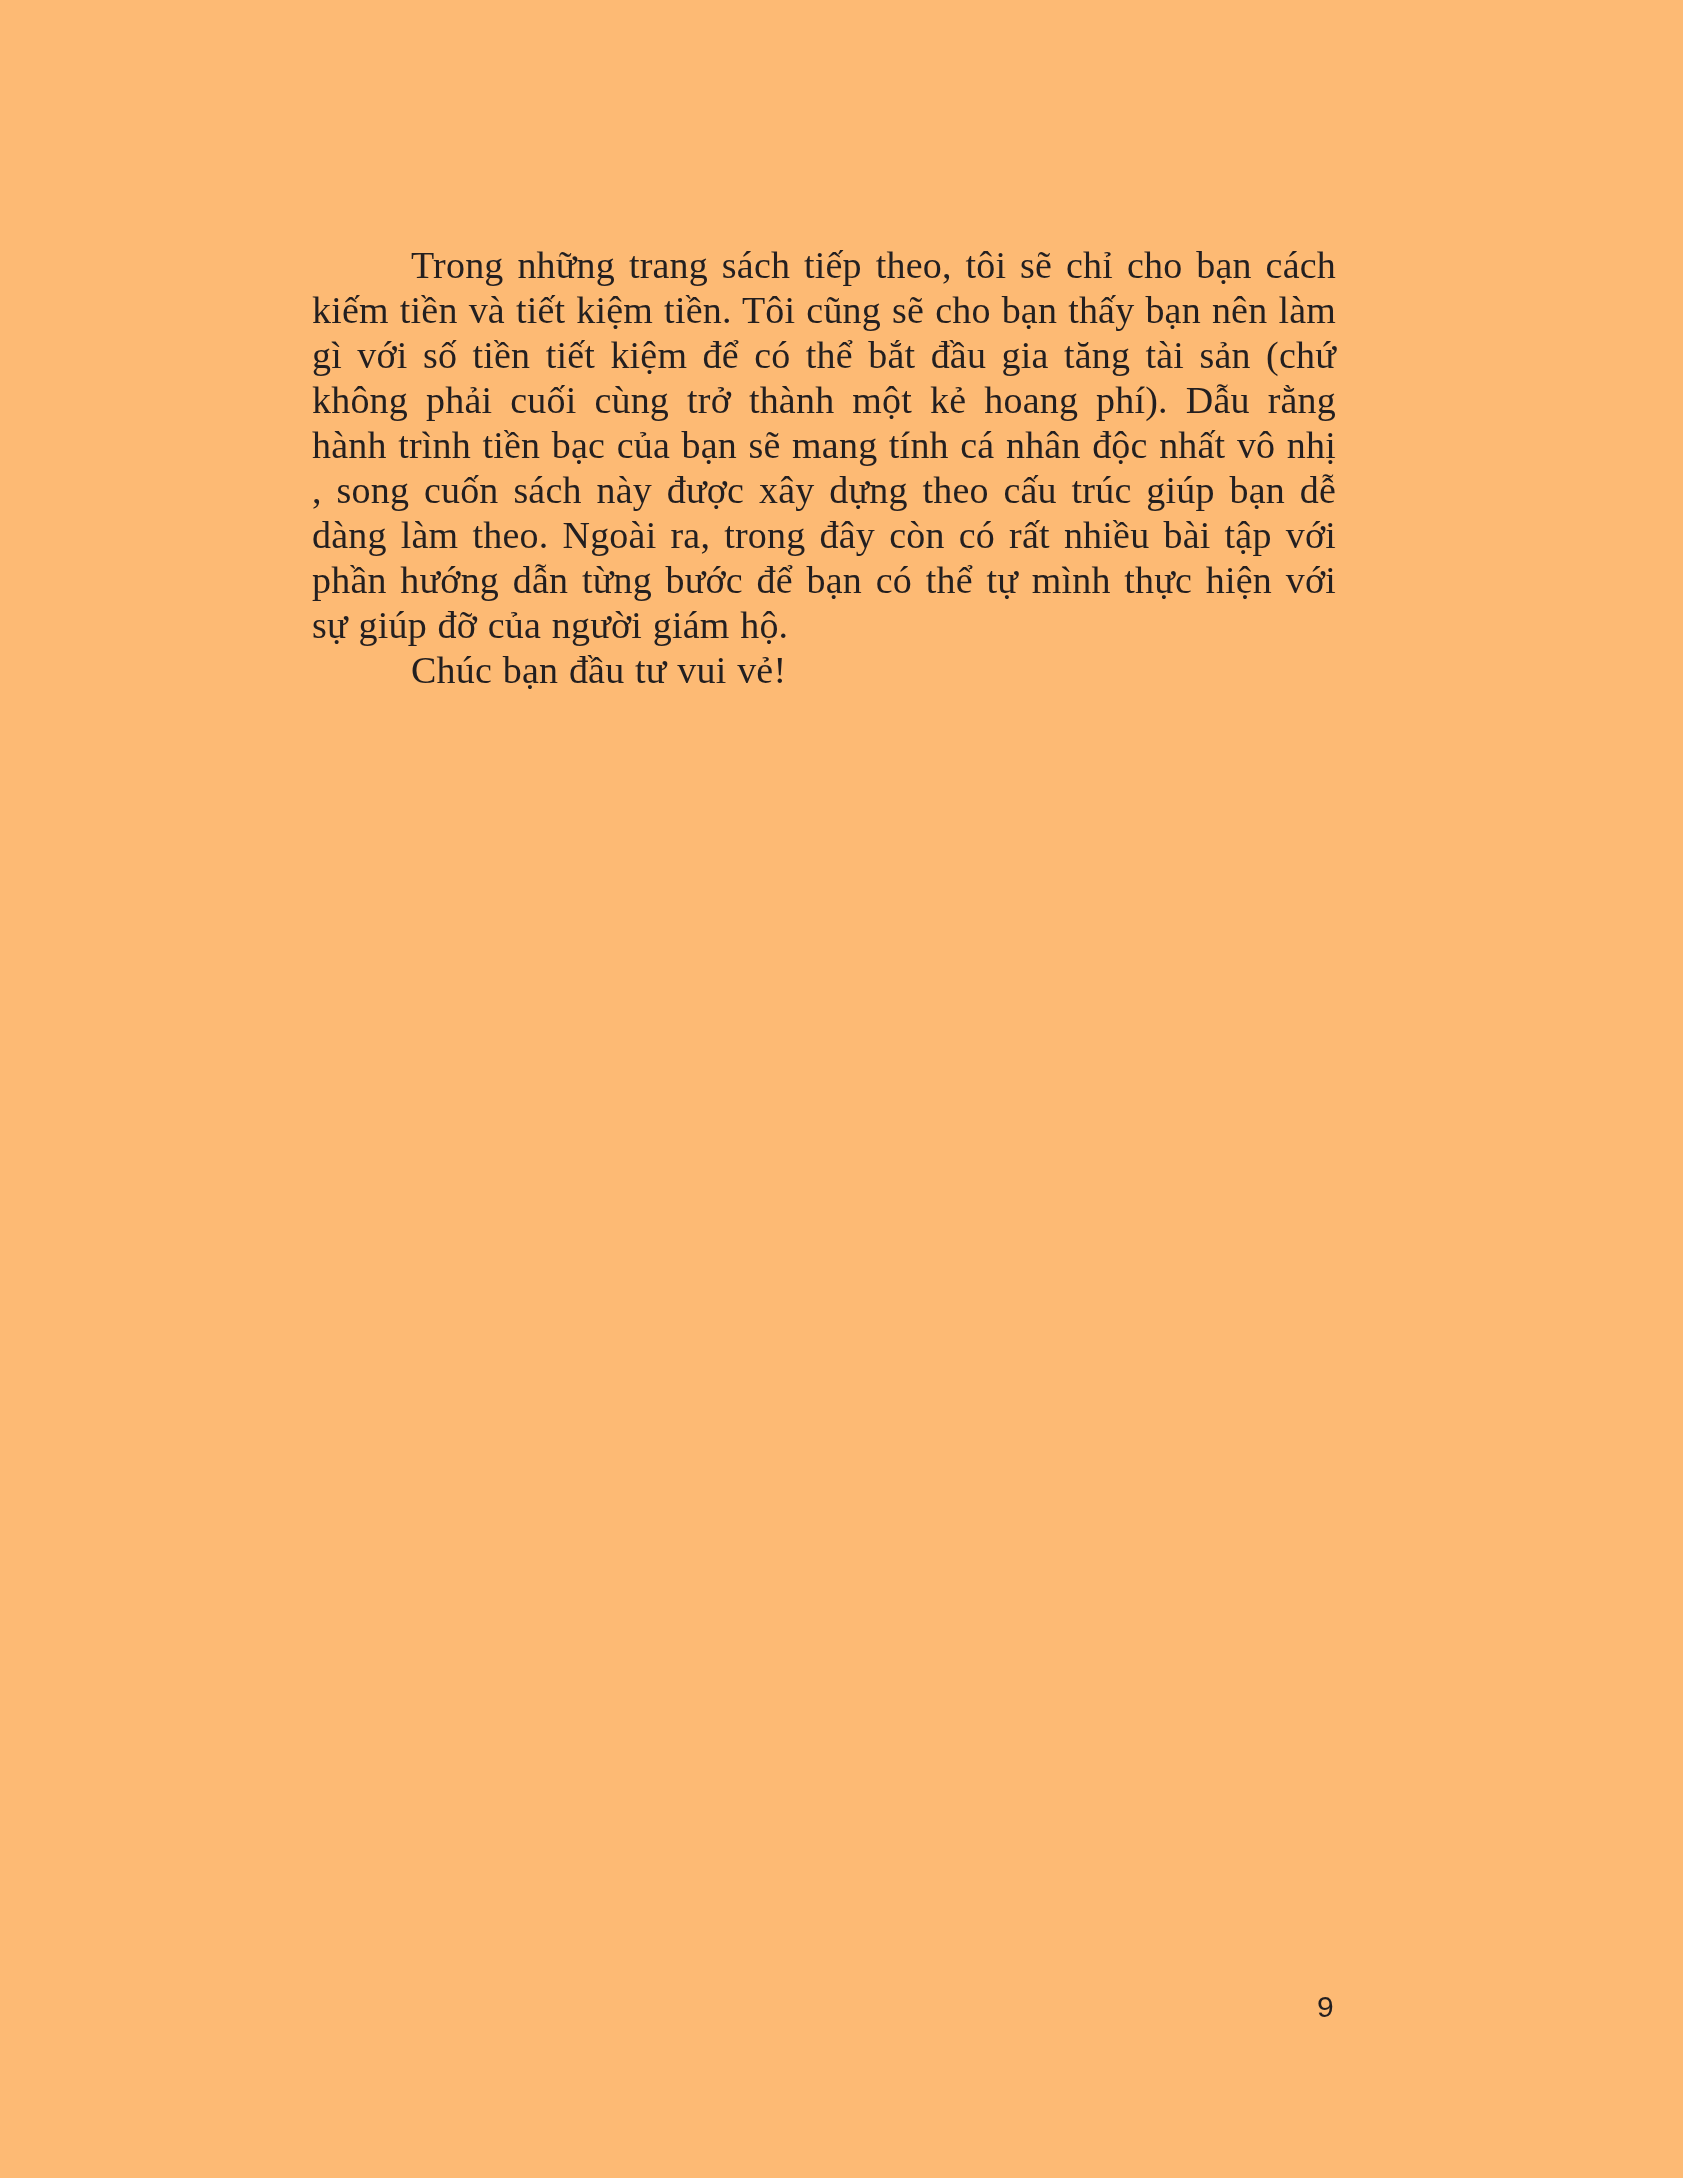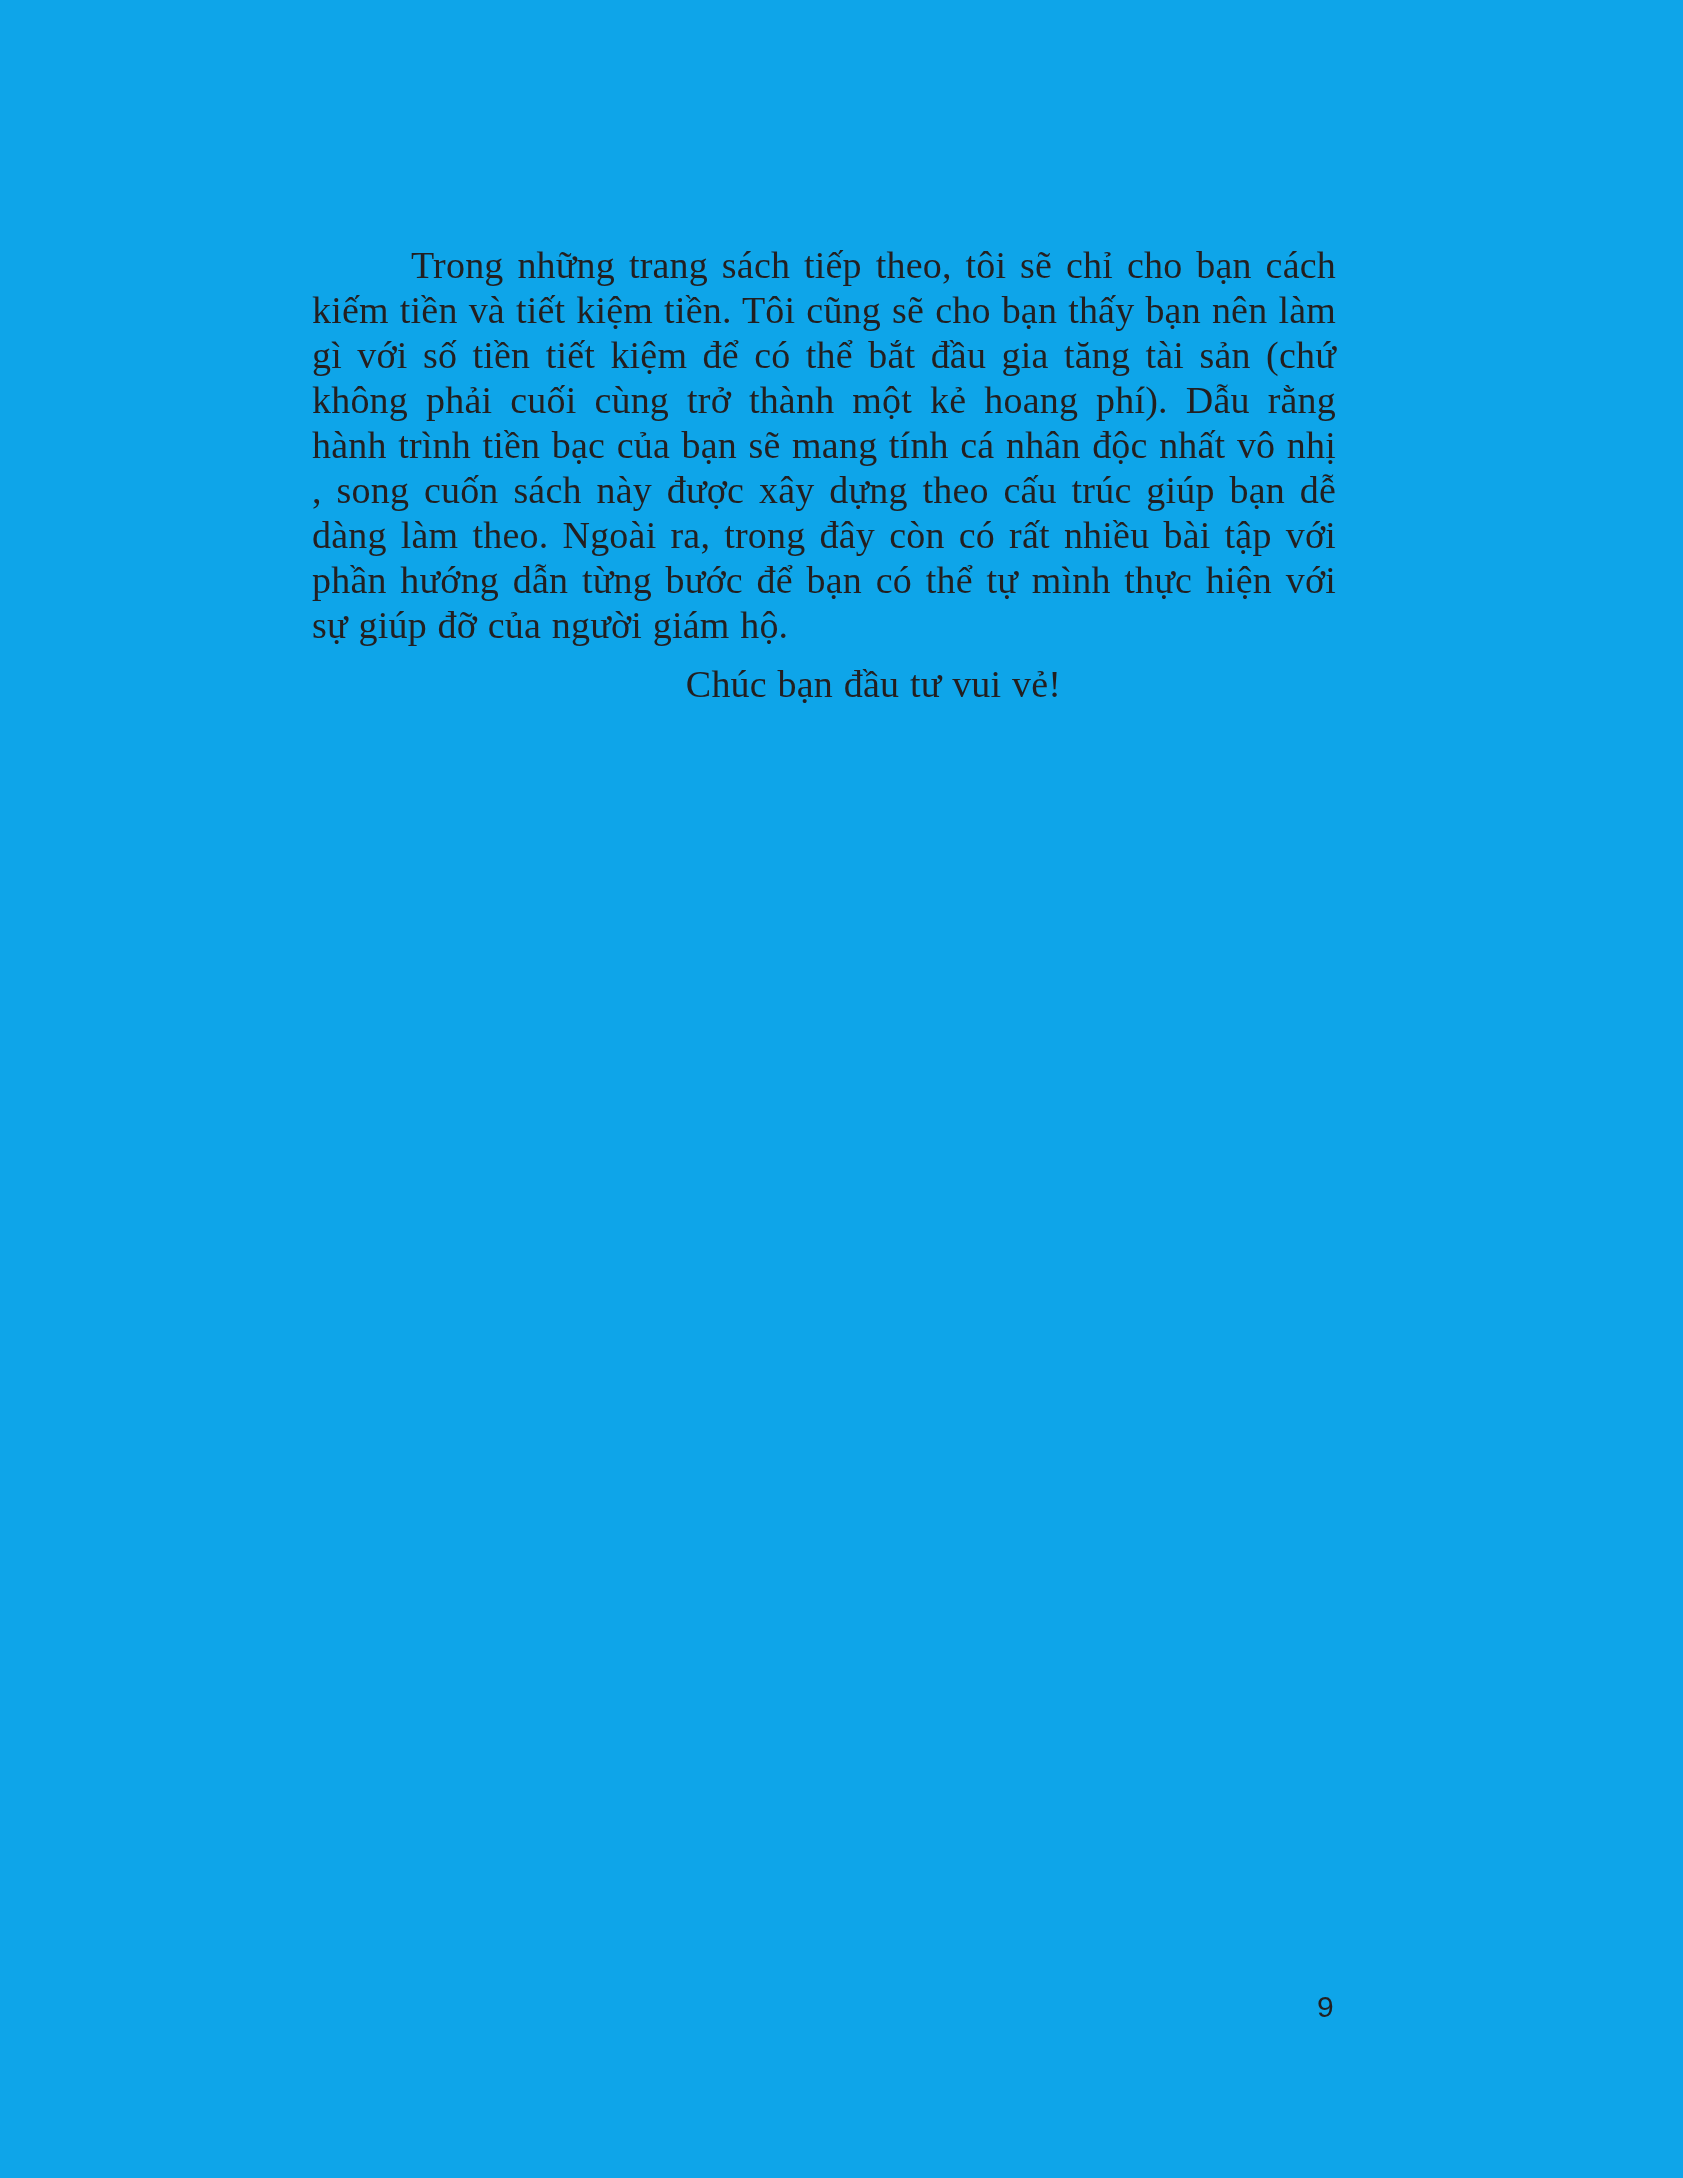--- a/index.html
+++ b/index.html
@@ -13,41 +13,40 @@
     position: relative;
     overflow: hidden;
     font-family: "Liberation Serif", "DejaVu Serif", serif;
   }
   .page {
     position: absolute;
     left: 0;
     top: 0;
     width: 1683px;
     height: 2178px;
-    background: #0ea5e9;
+    background: #fdba74;
   }
   .text-block {
     position: absolute;
     left: 312px;
     top: 243px;
     width: 1024px;
     color: #231f20;
   }
   .para {
     margin: 0;
     font-size: 38px;
     line-height: 45px;
     text-align: justify;
     text-indent: 99px;
     letter-spacing: 0.2px;
     word-spacing: 1px;
   }
   .para + .para {
-    margin-top: 14px;
-    text-align: center;
+    text-align: left;
   }
   .page-number {
     position: absolute;
     left: 1317px;
     top: 1992px;
     font-family: "Liberation Sans", "DejaVu Sans", sans-serif;
     font-size: 30px;
     line-height: 30px;
     color: #231f20;
   }

